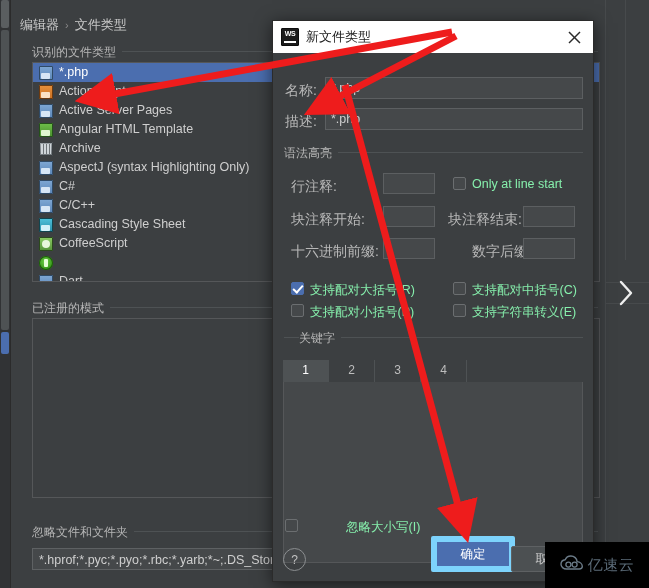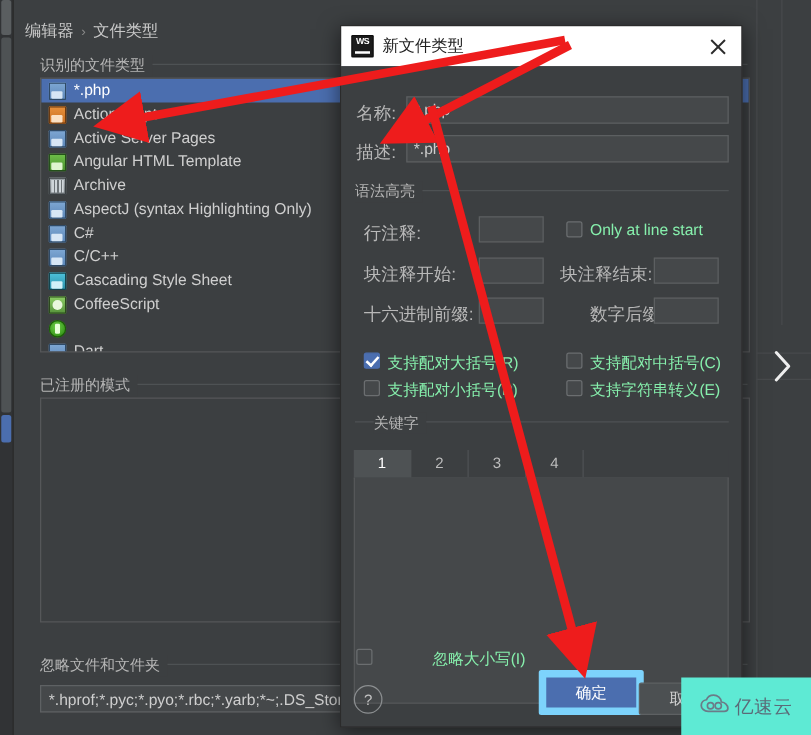--- a/index.html
+++ b/index.html
@@ -335,21 +335,21 @@
     position: absolute; left:0; top:0; width:649px; height:588px;
     pointer-events: none;
     z-index: 30;
   }
 
   
   #watermark {
     position: absolute;
     right: 0px; bottom: 0px;
     width: 104px; height: 46px;
-    background: #5eead4;
+    background: #000000;
     display: flex; align-items: center; justify-content: center;
     z-index: 40;
   }
   #watermark .wm-text {
     color: #5b6b78;
     font-size: 15px;
     margin-left: 4px;
     letter-spacing: 0.5px;
   }
 </style>

